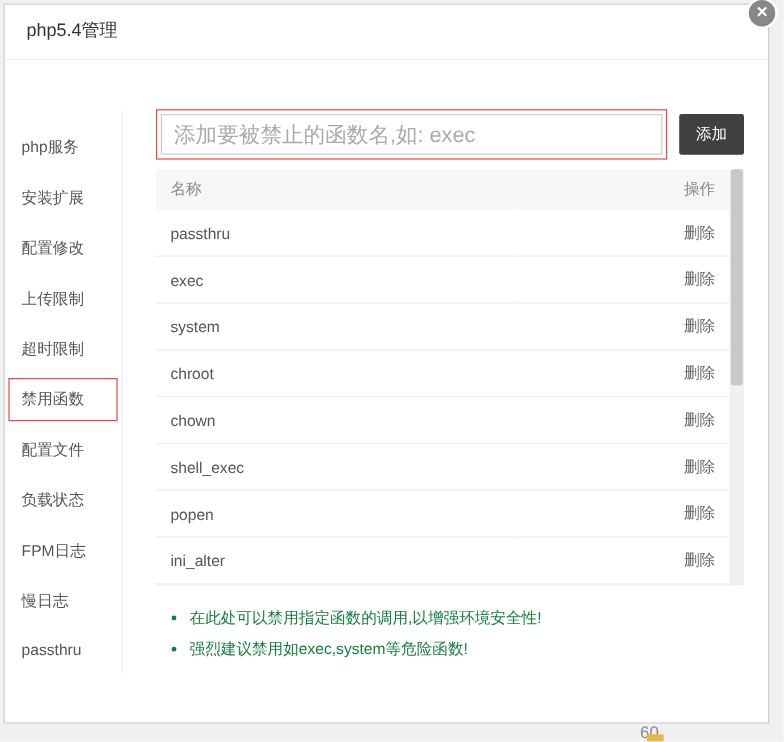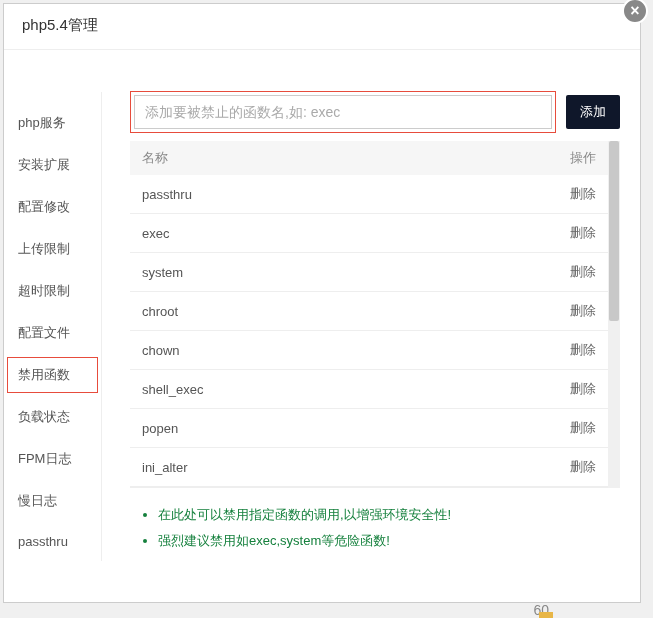--- a/index.html
+++ b/index.html
@@ -85,31 +85,31 @@
     .input-outline {
       flex: 1;
       border: 1px solid #e74c3c;
       padding: 3px;
     }
     .input-field {
       width: 100%;
       height: 34px;
       border: 1px solid #ccc;
       padding: 0 10px;
-      font-size: 14px;
+      font-size: 18px;
       color: #333;
       outline: none;
     }
     .input-field::placeholder {
       color: #aaa;
     }
     .add-btn {
       height: 34px;
       padding: 0 14px;
-      background: #0f172a;
+      background: #404040;
       color: #fff;
       border: none;
       font-size: 13px;
       border-radius: 2px;
       cursor: pointer;
       margin-top: 4px;
     }
     .table-wrap {
       flex: 1;
       position: relative;
@@ -196,22 +196,22 @@
 
   <div class="title">php5.4管理</div>
 
   <div class="body">
     <div class="sidebar" id="sidebar">
         <div class="sidebar-item">php服务</div>
         <div class="sidebar-item">安装扩展</div>
         <div class="sidebar-item">配置修改</div>
         <div class="sidebar-item">上传限制</div>
         <div class="sidebar-item">超时限制</div>
+        <div class="sidebar-item active">禁用函数</div>
         <div class="sidebar-item">配置文件</div>
-        <div class="sidebar-item active">禁用函数</div>
         <div class="sidebar-item">负载状态</div>
         <div class="sidebar-item">FPM日志</div>
         <div class="sidebar-item">慢日志</div>
         <div class="sidebar-item">passthru</div>
       </div>
 
     <div class="content">
       <div class="input-row">
         <div class="input-outline">
           <input class="input-field" type="text" placeholder="添加要被禁止的函数名,如: exec" style="">

